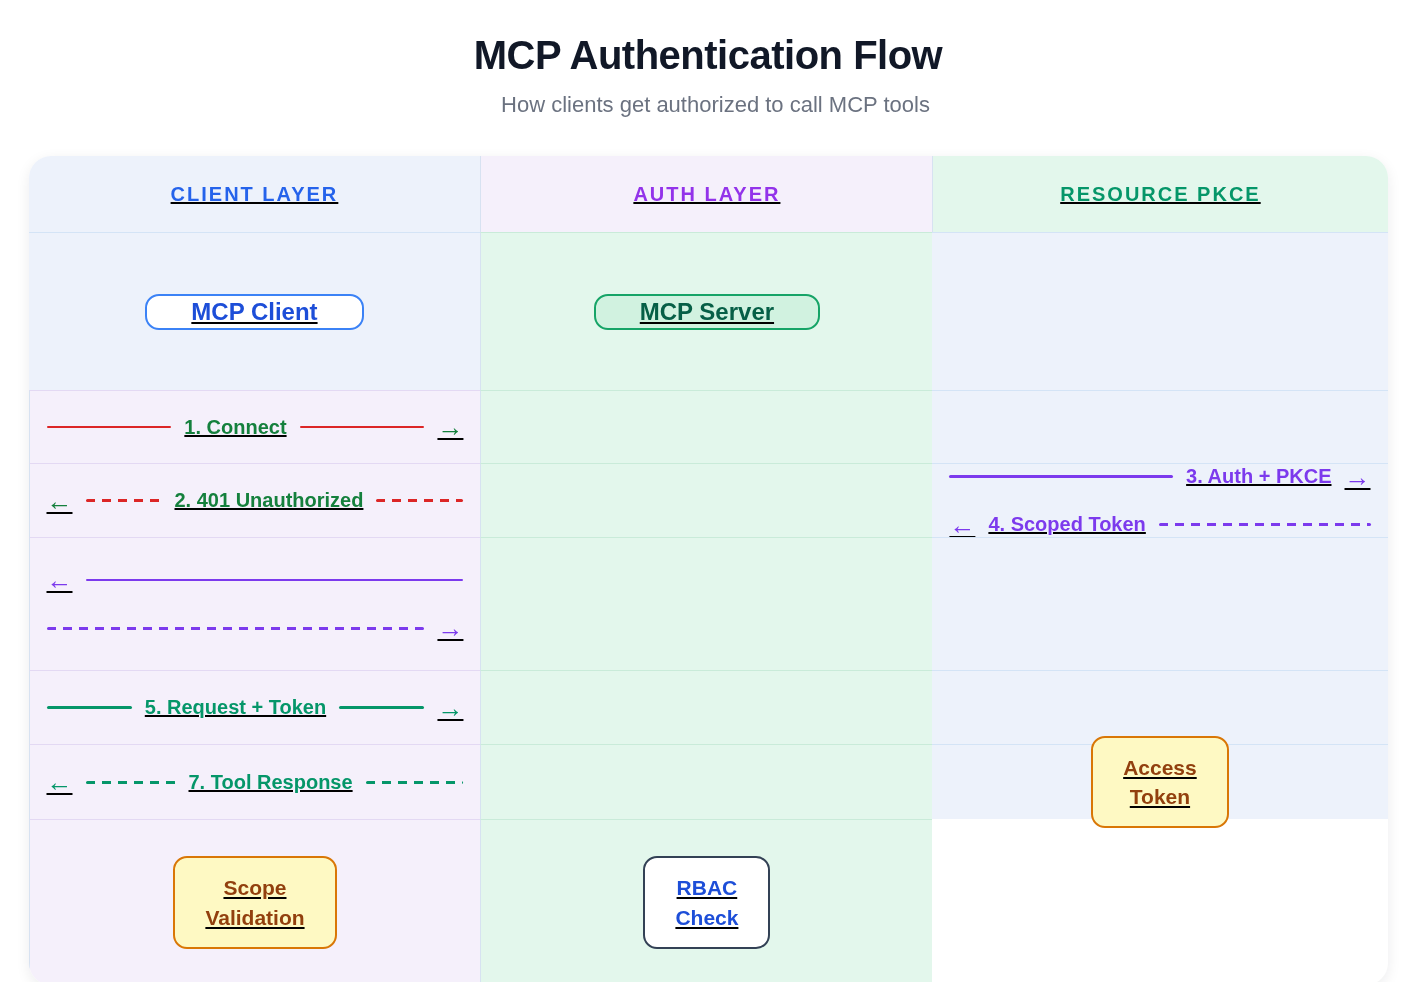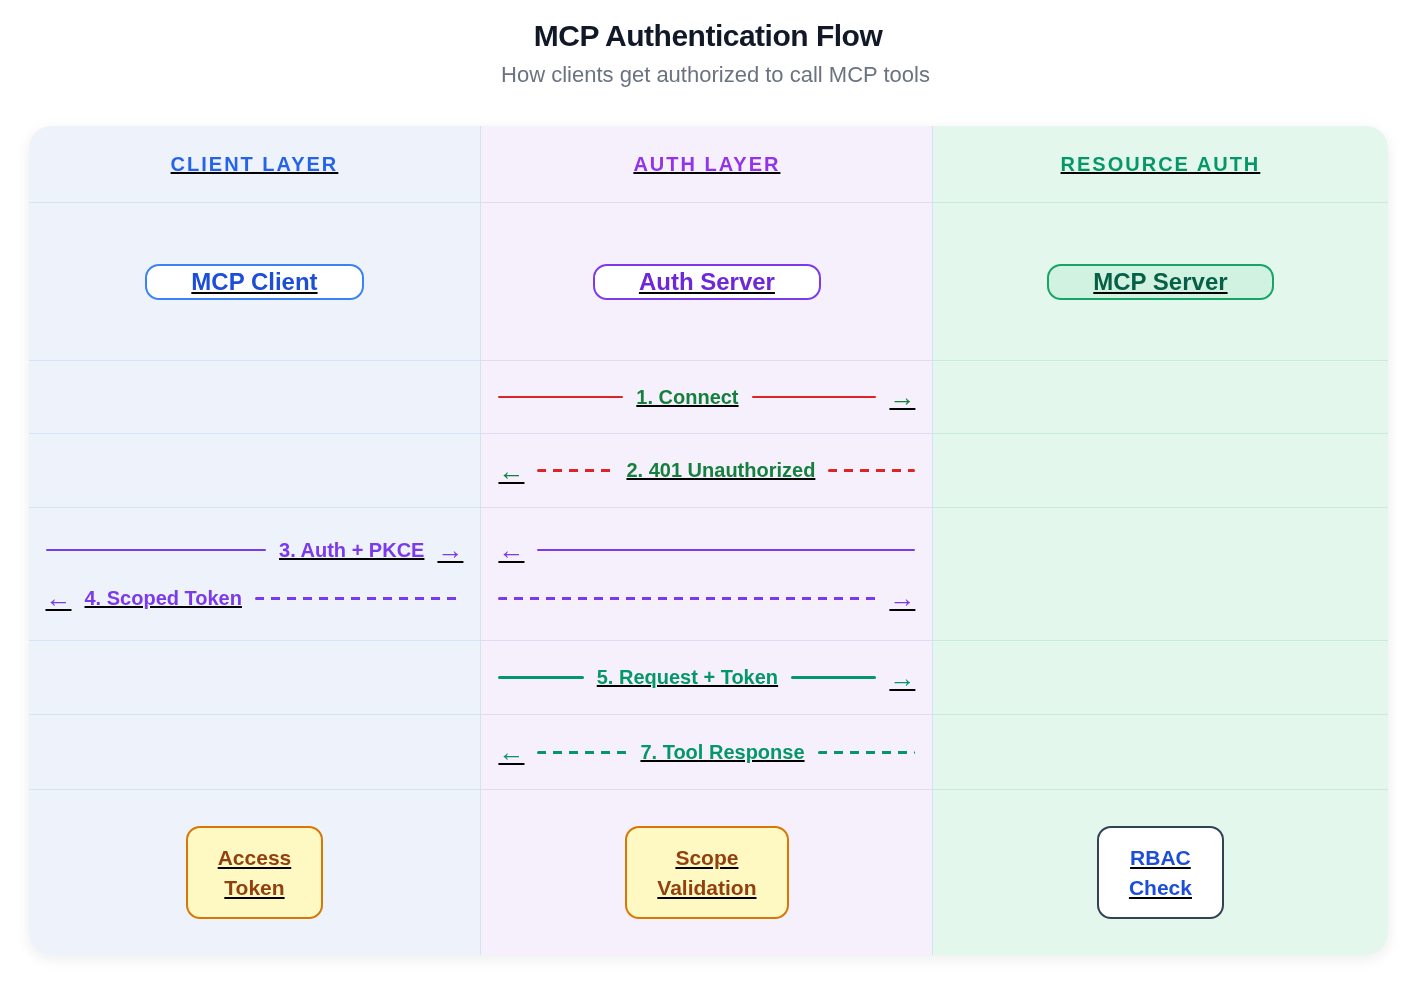--- a/index.html
+++ b/index.html
@@ -2,22 +2,22 @@
 <html><head>
 <meta charset="utf-8">
 <style>
   html,body{margin:0;padding:0;}
   body{
     width:1416px;height:982px;background:#ffffff;
     font-family:"Liberation Sans","DejaVu Sans",sans-serif;
     -webkit-font-smoothing:antialiased;overflow:hidden;
   }
   .page-title{
-    margin:0;padding-top:19px;text-align:center;
-    font-size:30px;font-weight:800;color:#111827;letter-spacing:-.5px;
+    margin:14px;padding-top:19px;text-align:center;
+    font-size:40px;font-weight:800;color:#111827;letter-spacing:-.5px;
   }
   .page-subtitle{
     margin:9px 0 0 15px;text-align:center;
     font-size:22px;font-weight:400;color:#6b7280;
   }
   .card{
     width:1359px;margin:38px auto 0 auto;
     border-radius:22px;overflow:hidden;
     box-shadow:0 4px 14px rgba(15,23,42,.08);
     display:grid;
@@ -71,28 +71,25 @@
 
 <div class="card">
 
   <div class="cell col-c">
     <span class="layer-label lab-client">CLIENT LAYER</span>
   </div>
   <div class="cell col-a vb">
     <span class="layer-label lab-auth">AUTH LAYER</span>
   </div>
   <div class="cell col-r vb">
-    <span class="layer-label lab-resource">RESOURCE AUTH</span>
+    <span class="layer-label lab-resource">RESOURCE PKCE</span>
   </div>
 
   <div class="cell col-c hr-c">
     <div class="node entity n-client">MCP Client</div>
-  </div>
-  <div class="cell col-a vb hr-a">
-    <div class="node entity n-auth">Auth Server</div>
   </div>
   <div class="cell col-r vb hr-r">
     <div class="node entity n-server">MCP Server</div>
   </div>
 
   <div class="cell col-c hr-c"></div>
   <div class="cell col-a vb hr-a">
     <div class="msg red">
       <span class="seg grow"></span>
       <span class="msg-label">1. Connect</span>

